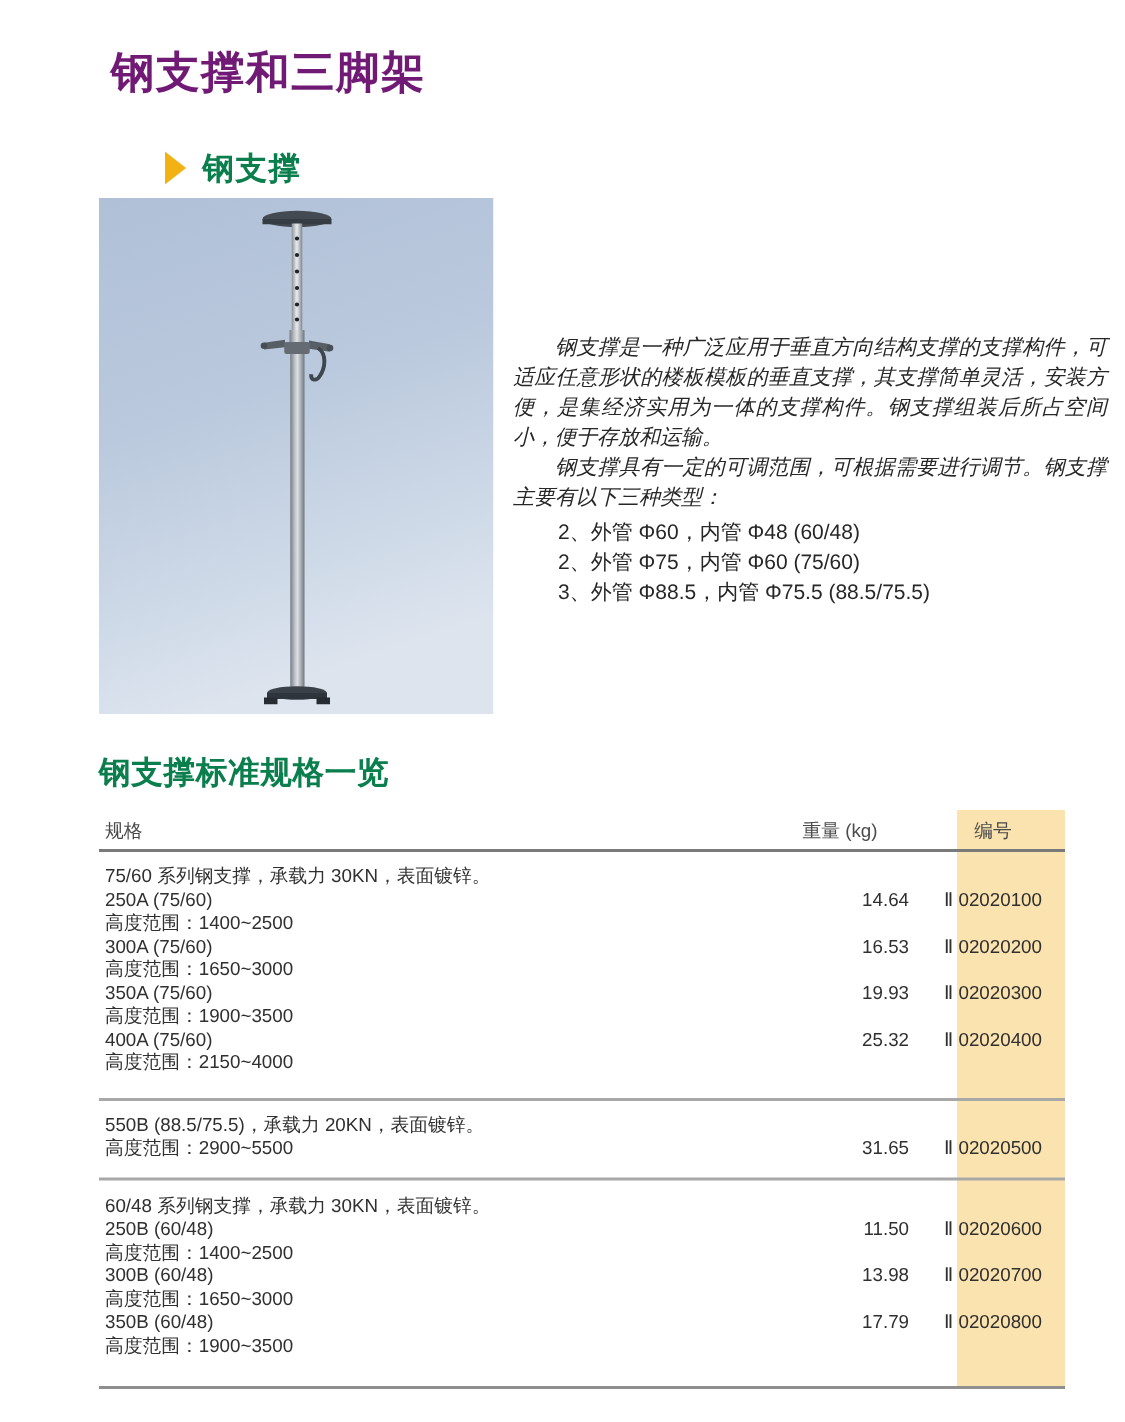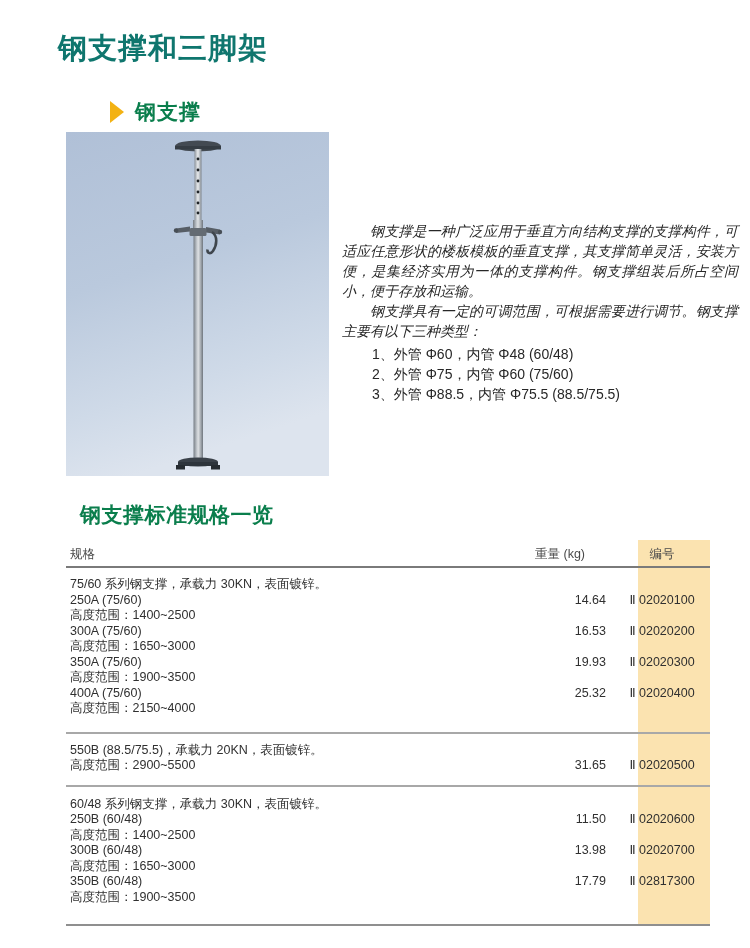--- a/index.html
+++ b/index.html
@@ -2,22 +2,22 @@
 <html><head>
 <meta charset="utf-8">
 <style>
   * { margin:0; padding:0; box-sizing:border-box; }
   html,body { background:#ffffff; }
   .page {
     position:relative; width:750px; height:948px; background:#ffffff;
     font-family:"Liberation Sans", sans-serif; overflow:hidden;
   }
   .main-title {
-    position:absolute; left:58px; top:29px;
-    font-size:29px; font-weight:bold; color:#0f766e; letter-spacing:1px;
+    position:absolute; left:74px; top:29px;
+    font-size:29px; font-weight:bold; color:#701a75; letter-spacing:1px;
     white-space:nowrap;
   }
   .section-head { position:absolute; left:66px; top:98px; display:flex; align-items:center;padding-left:44px; }
   .tri {
     width:0; height:0;
     border-left:14px solid #f3b213;
     border-top:11px solid transparent;
     border-bottom:11px solid transparent;
   }
   .section-title { margin-left:11px; font-size:21px; font-weight:bold; color:#0a7e4c; letter-spacing:1px; }
@@ -26,21 +26,21 @@
 
   .intro {
     position:absolute; left:342px; top:221px; width:396px;
     font-size:14px; line-height:20px; color:#272727; text-align:justify;
   }
   .intro p { text-indent:2em;font-style:italic; }
   .types { margin-top:3px; padding-left:30px; }
   .types div { white-space:nowrap; }
 
   .specs-title {
-    position:absolute; left:80px; top:501px;
+    position:absolute; left:66px; top:501px;
     font-size:21px; font-weight:bold; color:#0a7e4c; letter-spacing:0.5px;
   }
   .spec-table {
     position:absolute; left:66px; top:540px; width:644px;
     border-bottom:2px solid #8f8f8f;
   }
   .tan { position:absolute; top:0; bottom:0; left:572px; width:72px; background:#fbe3b0; }
   .thead {
     position:relative; display:flex; align-items:center; height:28px; padding-top:3px;
     border-bottom:2px solid #7a7a7a; font-size:12.5px; color:#4a4a4a;gap:21px;
@@ -114,21 +114,21 @@
       <rect x="112" y="330" width="40" height="4" fill="#2e353c"></rect>
       <rect x="110" y="333" width="9" height="4.5" fill="#262c31"></rect>
       <rect x="145" y="333" width="9" height="4.5" fill="#262c31"></rect>
     </svg>
   </div>
 
   <div class="intro">
     <p>钢支撑是一种广泛应用于垂直方向结构支撑的支撑构件，可适应任意形状的楼板模板的垂直支撑，其支撑简单灵活，安装方便，是集经济实用为一体的支撑构件。钢支撑组装后所占空间小，便于存放和运输。</p>
     <p>钢支撑具有一定的可调范围，可根据需要进行调节。钢支撑主要有以下三种类型：</p>
     <div class="types">
-      <div>1、外管 Φ60，内管 Φ48 (60/48)</div>
+      <div>2、外管 Φ60，内管 Φ48 (60/48)</div>
       <div>2、外管 Φ75，内管 Φ60 (75/60)</div>
       <div>3、外管 Φ88.5，内管 Φ75.5 (88.5/75.5)</div>
     </div>
   </div>
 
   <h2 class="specs-title">钢支撑标准规格一览</h2>
 
   <div class="spec-table">
     <div class="tan"></div>
 
@@ -203,21 +203,21 @@
         <div class="c-spec">300B (60/48)</div>
         <div class="c-weight">13.98</div>
         <div class="c-code">Ⅱ 02020700</div>
       </div>
       <div class="t-line">
           <div class="c-spec">高度范围：1650~3000</div>
         </div>
       <div class="t-line">
         <div class="c-spec">350B (60/48)</div>
         <div class="c-weight">17.79</div>
-        <div class="c-code">Ⅱ 02817300</div>
+        <div class="c-code">Ⅱ 02020800</div>
       </div>
       <div class="t-line">
           <div class="c-spec">高度范围：1900~3500</div>
         </div>
     </div>
   </div>
 
 </div>
 
 </body></html>

